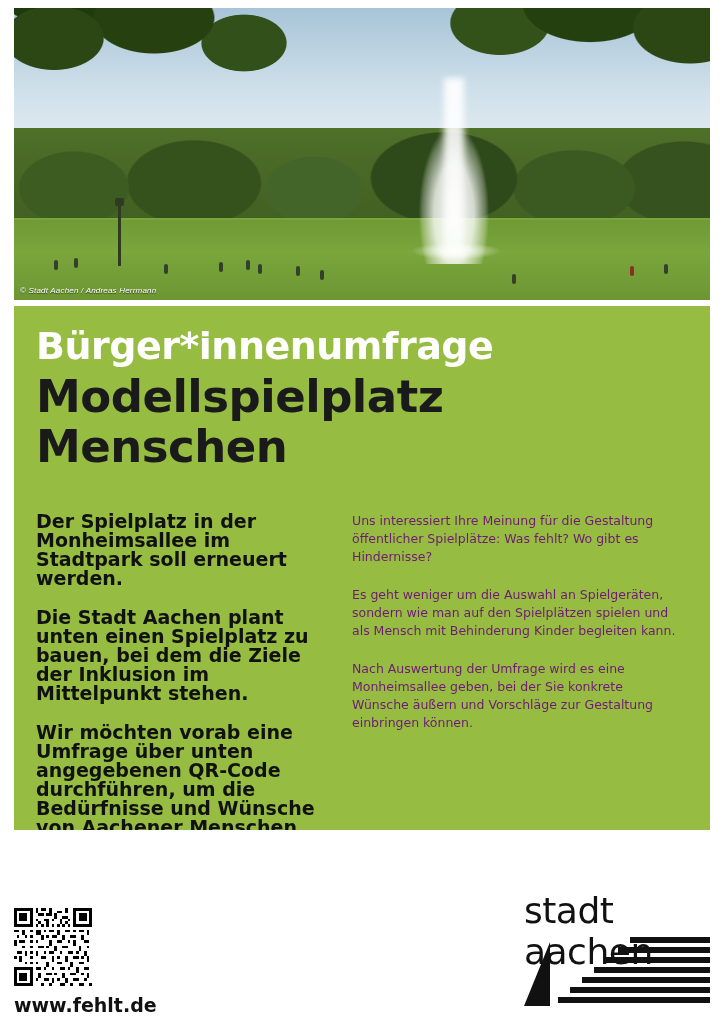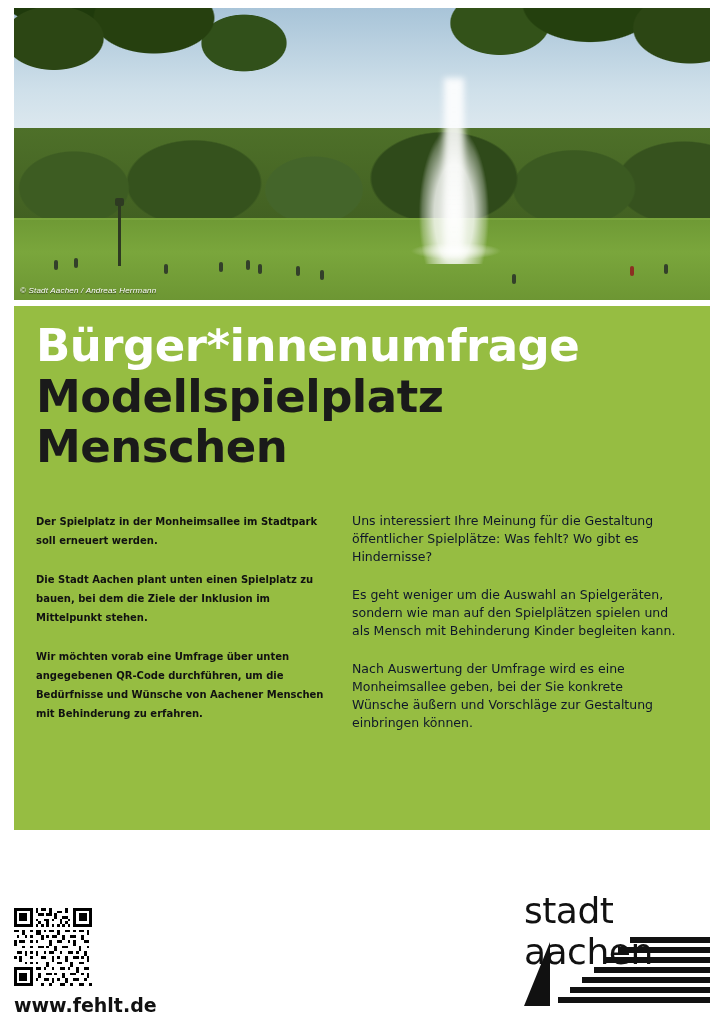--- a/index.html
+++ b/index.html
@@ -156,21 +156,21 @@
   }
   .title-wrap {
     position: absolute;
     left: 22px;
     top: 14px;
     right: 20px;
   }
   .title-line1 {
     font-family: "DejaVu Sans", sans-serif;
     font-weight: bold;
-    font-size: 45px;
+    font-size: 38px;
     line-height: 52px;
     color: #ffffff;
     letter-spacing: -0.5px;
   }
   .title-line2,
   .title-line3 {
     font-family: "DejaVu Sans", sans-serif;
     font-weight: bold;
     font-size: 45px;
     line-height: 50px;
@@ -189,30 +189,30 @@
   .col-left {
     width: 288px;
   }
   .col-right {
     width: 330px;
   }
   .col-left p {
     margin: 0 0 20px 0;
     font-family: "DejaVu Sans", sans-serif;
     font-weight: bold;
-    font-size: 10px;
+    font-size: 19px;
     line-height: 19px;
     color: #111111;
   }
   .col-right p {
     margin: 0 0 20px 0;
     font-family: "DejaVu Sans", sans-serif;
     font-size: 12.5px;
     line-height: 18px;
-    color: #0f172a;
+    color: #701a75;
   }
 
   
   .footer {
     position: absolute;
     left: 0;
     top: 830px;
     width: 724px;
     height: 194px;
     background: #ffffff;

